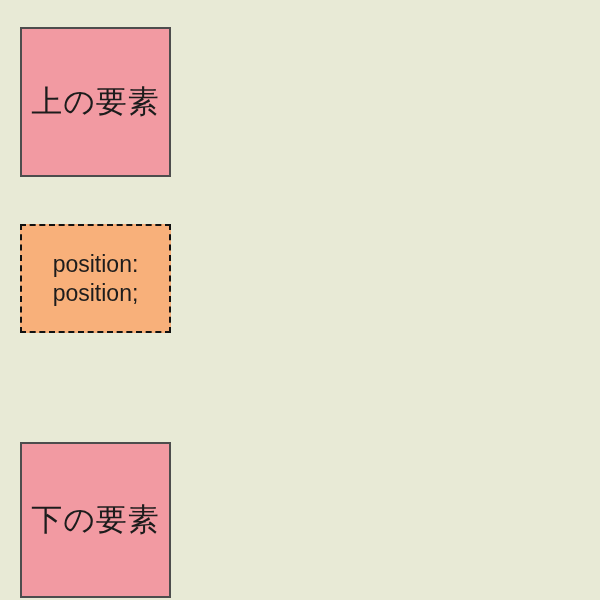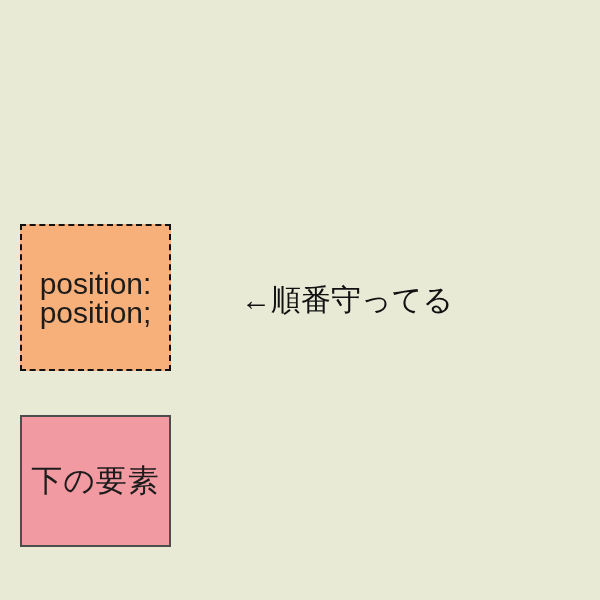--- a/index.html
+++ b/index.html
@@ -32,54 +32,56 @@
   .box-top {
     top: 27px;
     height: 150px;
     background: #f29aa2;
     border: 2px solid #4d4d4d;
     font-size: 31px;
     letter-spacing: 1px;
   }
   .box-middle {
     top: 224px;
-    height: 147px;
+    height: 109px;
     background: #f8b07a;
     border: 2px dashed #111111;
-    font-size: 30px;
+    font-size: 23px;
     flex-direction: column;
     line-height: 29px;
   }
   .box-bottom {
-    top: 415px;
-    height: 132px;
+    top: 442px;
+    height: 156px;
     background: #f29aa2;
     border: 2px solid #4d4d4d;
     font-size: 31px;
     letter-spacing: 1px;
   }
   .annotation {
     position: absolute;
     left: 241px;
     top: 280px;
     font-size: 30px;
     color: #111111;
     white-space: nowrap;
   }
 </style>
 </head>
 <body>
 
 <div class="canvas">
 
+  <div class="box box-top">
+    <span>上の要素</span>
+  </div>
 
   <div class="box box-middle">
     <span>position:</span>
     <span>position;</span>
   </div>
 
   <div class="box box-bottom">
     <span>下の要素</span>
   </div>
 
-  <div class="annotation">←順番守ってる</div>
 
 </div>
 
 </body></html>

